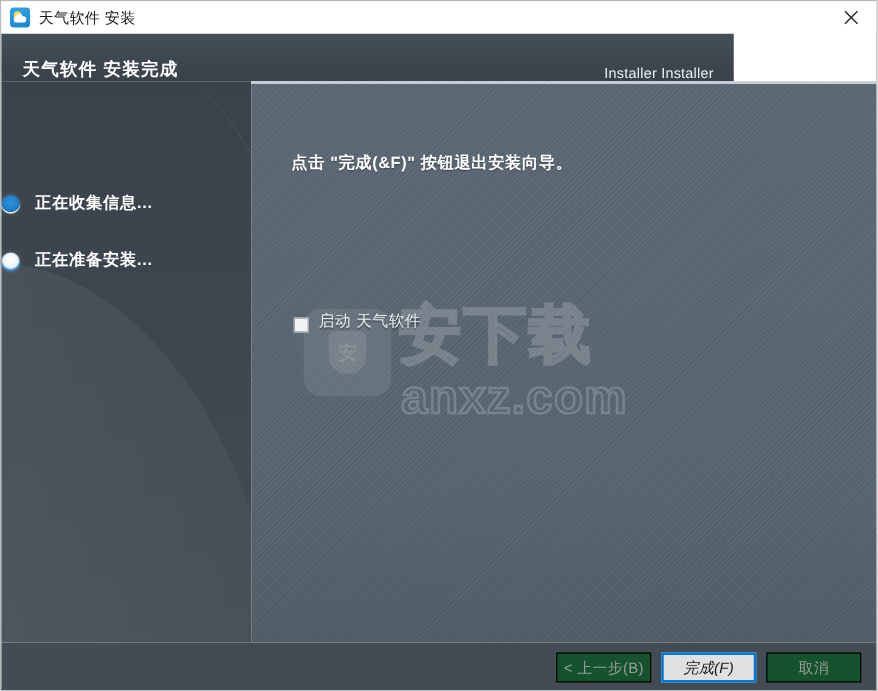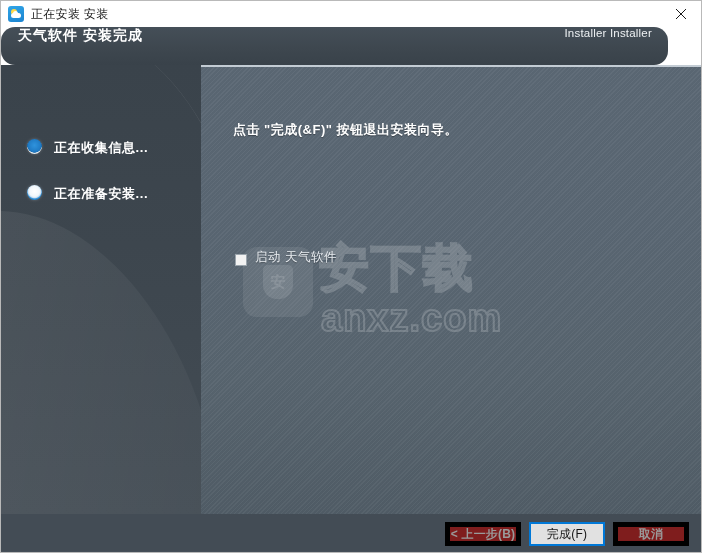--- a/index.html
+++ b/index.html
@@ -84,29 +84,28 @@
     align-items: center;
     justify-content: center;
     cursor: default;
   }
   #close-btn svg { display: block; }
 
   
   #header {
     position: absolute;
     left: 0; top: 26px;
-    width: 667px;
+    width: 586px;
     height: 38px;
     background: linear-gradient(180deg, #454f58 0%, #3e474f 55%, #39424a 100%);
     display: flex;
-    align-items: flex-start;
+    align-items: flex-end;
     justify-content: space-between;
     box-sizing: border-box;
     padding: 0 16px 0 17px;
-    border-radius: 14px;
   }
   #header-title {
     font-size: 14px;
     font-weight: bold;
     color: #ffffff;
     letter-spacing: 1px;
     white-space: nowrap;
   }
   #header-brand {
     font-size: 11.5px;
@@ -153,26 +152,25 @@
     border-radius: 0 70% 0 0;
     transform: rotate(6deg);
   }
   #steps {
     position: absolute;
     left: 0; top: 74px;
     width: 200px;
   }
   .step {
     display: flex;
-    align-items: flex-start;
+    align-items: flex-end;
     height: 32px;
     margin-bottom: 14px;
     box-sizing: border-box;
     position: relative;
-    margin-left: 26px;
   }
   .bullet {
     width: 15px; height: 15px;
     border-radius: 50%;
     flex: none;
     margin-right: 12px;
     background: radial-gradient(circle at 50% 42%, #2f93dd 0%, #1f7ac4 56%, #1b6db0 62%, #e9eef2 66%, #c7d2da 100%);
     box-shadow: 0 0 3px rgba(255,255,255,0.25);
   }
   .step.active .bullet {
@@ -316,29 +314,29 @@
     font-family: "Liberation Sans", "DejaVu Sans", sans-serif;
     display: flex;
     align-items: center;
     justify-content: center;
     box-sizing: border-box;
     letter-spacing: 0.2px;
     white-space: nowrap;
     cursor: default;
   }
   .btn.disabled {
-    background: #7f1d1d;
-    border: 5px solid #000000;
+    background: #14532d;
+    border: 1px solid #000000;
     color: #9a9a9a;
-    font-weight: bold;
   }
   .btn.focused {
     background: #e1e1e1;
     border: 2px solid #0078d7;
     color: #141414;
+    font-style: italic;
   }
   #bottom-strip {
     position: absolute;
     left: 0;
     top: 550px;
     width: 702px;
     height: 3px;
     background: #46505a;
     opacity: 0.9;
   }
@@ -346,21 +344,21 @@
 </head>
 <body>
 
 <div id="window">
 
   <div id="titlebar">
     <div id="app-icon">
       <div class="sun"></div>
       <div class="cloud"></div>
     </div>
-    <span id="title-text">正在安装 安装</span>
+    <span id="title-text">天气软件 安装</span>
     <div id="close-btn">
       <svg width="12" height="12" viewBox="0 0 12 12">
         <line x1="1" y1="1" x2="11" y2="11" stroke="#1a1a1a" stroke-width="1"></line>
         <line x1="11" y1="1" x2="1" y2="11" stroke="#1a1a1a" stroke-width="1"></line>
       </svg>
     </div>
   </div>
 
   <div id="header">
     <span id="header-title">天气软件 安装完成</span>

